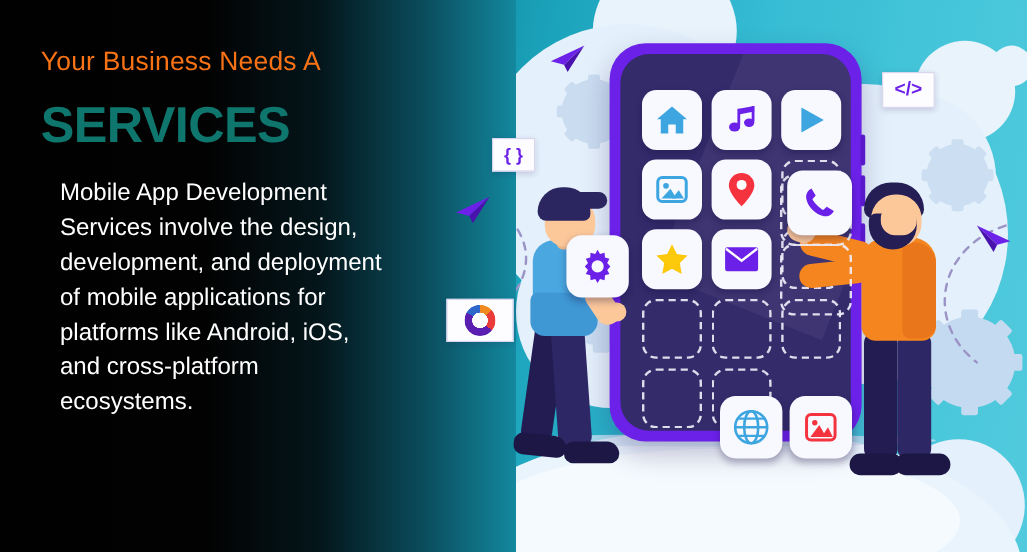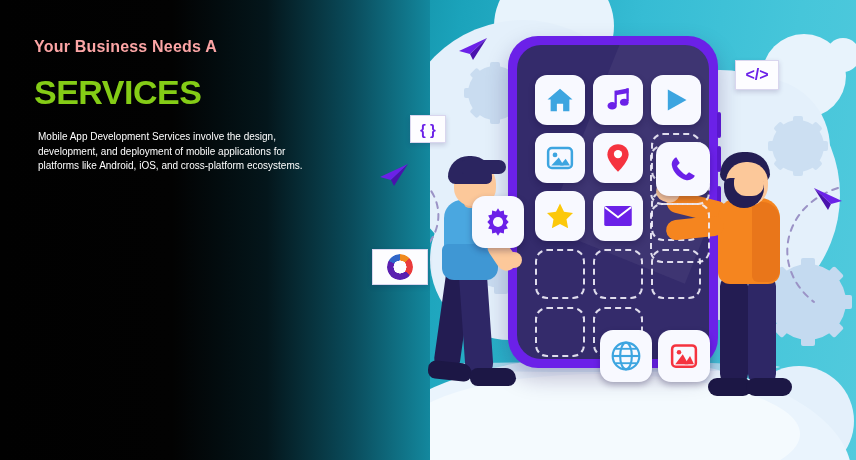--- a/index.html
+++ b/index.html
@@ -49,27 +49,27 @@
     margin-left:calc(var(--tw)/-2);margin-top:calc(var(--th)/-2);
     background:var(--gc);border-radius:2px;
   }
 
   
   .dashpath{position:absolute;}
 
   
   .copy{position:absolute;left:34px;top:38px;width:300px;z-index:40;}
   .eyebrow{
-    color:#fca5a5;font-size:16px;letter-spacing:.2px;margin:0 0 18px 0;font-weight:700;
+    color:#f97316;font-size:22px;letter-spacing:.2px;margin:0 0 18px 0;font-weight:400;
   }
   .head{margin:0;line-height:1.06;font-weight:700;letter-spacing:-.5px;}
   .head .l1,.head .l2{display:block;color:#f85a13;font-size:34px;}
-  .head .l3{display:block;color:#84cc16;font-size:34px;}
+  .head .l3{display:block;color:#0f766e;font-size:42px;}
   .body-copy{
-    color:#ffffff;font-size:10px;line-height:1.45;margin:20px 0 0 4px;font-weight:400;
+    color:#ffffff;font-size:20px;line-height:1.45;margin:20px 0 0 16px;font-weight:400;
     max-width:268px;
   }
   .cta{
     display:inline-flex;align-items:center;justify-content:center;
     margin-top:26px;padding:0 26px;height:40px;min-width:195px;
     background:#ee5711;color:#fff;border:none;border-radius:20px;
     font-size:19px;font-weight:700;letter-spacing:.4px;cursor:pointer;
     font-family:"Liberation Sans",sans-serif;
   }
 

